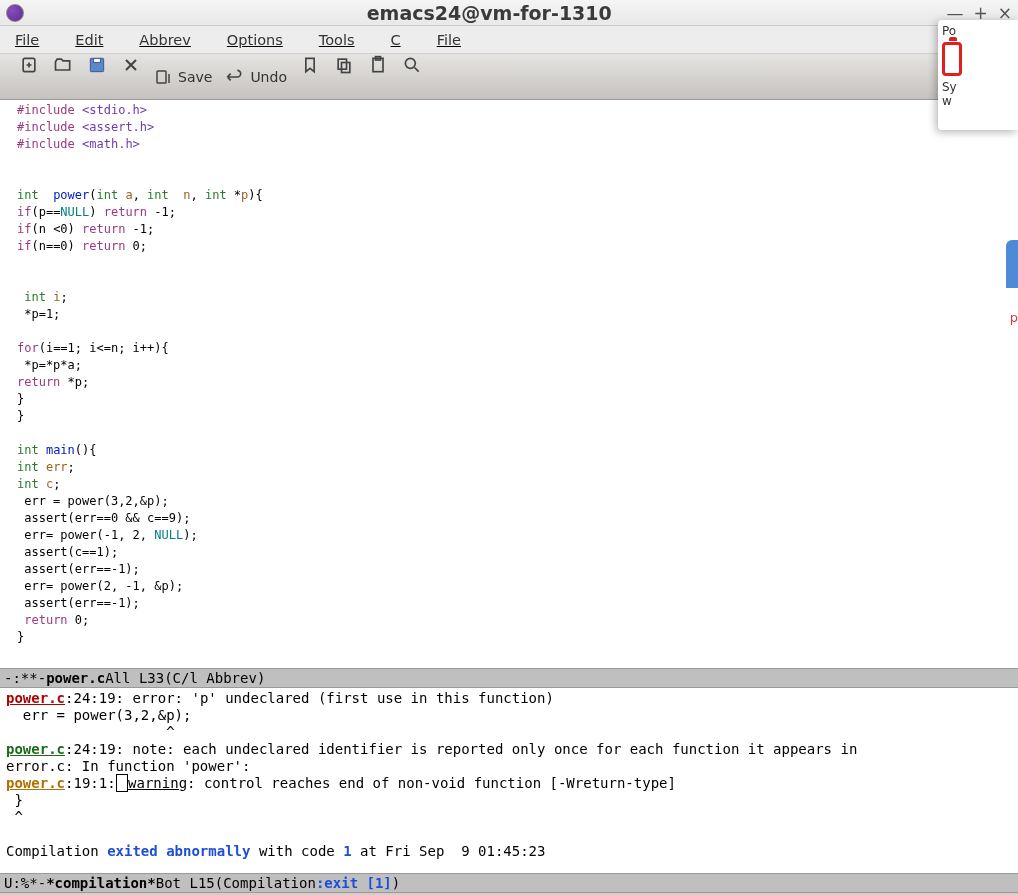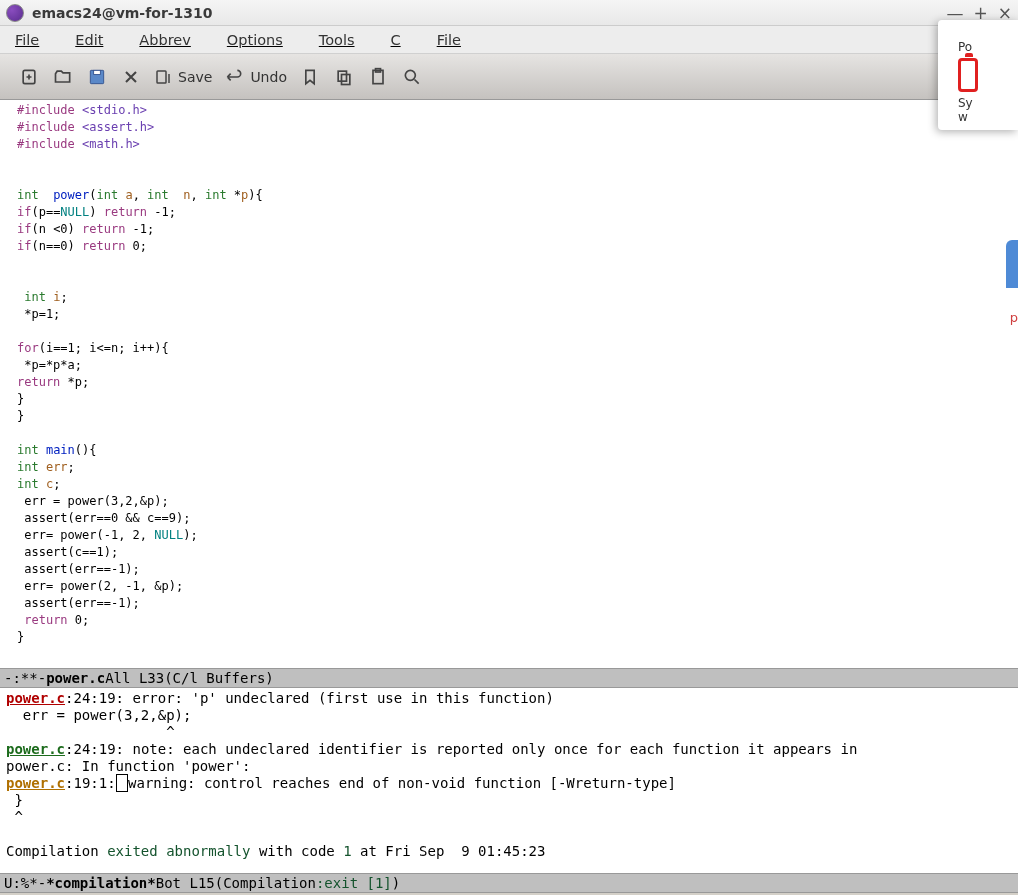--- a/index.html
+++ b/index.html
@@ -21,23 +21,24 @@
 }
 .app-icon {
   width: 18px; height: 18px;
   border-radius: 50%;
   background: radial-gradient(circle at 30% 30%, #8a4dbf, #5a2d8f);
   margin-right: 8px;
   border: 1px solid #888;
 }
 .title-text {
   flex: 1;
+  text-align: center;
   font-weight: bold;
   color: #3a3a3a;
-  font-size: 14px;
+  font-size: 19px;
 }
 .win-controls { display: flex; gap: 10px; color: #555; font-size: 17px; }
 .win-controls span { cursor: pointer; }
 
 .menubar {
   height: 28px;
   background: #ededed;
   display: flex;
   align-items: center;
   padding: 0 6px;
@@ -49,21 +50,20 @@
   padding: 4px 9px;
   font-size: 14.5px;
   color: #333;
   cursor: pointer;
 }
 
 .toolbar {
   height: 46px;
   background: linear-gradient(to bottom, #e6e4e2, #c5c2bf);
   display: flex;
-  align-items: center;
   padding: 0 18px;
   gap: 12px;
   border-bottom: 1px solid #999;
 }
 .tb-btn {
   width: 22px; height: 22px;
   display: flex; align-items: center; justify-content: center;
   color: #444;
   cursor: pointer;
 }
@@ -113,30 +113,30 @@
   line-height: 17px;
   padding: 2px 6px;
   white-space: pre;
   color: #000;
   height: 185px;
 }
 .err-file { color: #b00000; font-weight: bold; text-decoration: underline; }
 .err-loc { color: #000; }
 .note-file { color: #1c6b1c; font-weight: bold; text-decoration: underline; }
 .warn-file { color: #b07000; font-weight: bold; text-decoration: underline; }
-.red-bold { color: #14532d; font-weight: normal; }
+.red-bold { color: #1d4ed8; font-weight: bold; }
 .cursor-box { border: 1px solid #000; padding: 0 1px; }
 
 .notif {
   position: absolute;
   top: 20px; right: 0;
   width: 80px; height: 110px;
   background: #fff;
   box-shadow: -2px 2px 8px rgba(0,0,0,0.3);
-  padding: 20px;
+  padding: 4px;
   font-size: 12px;
   color: #333;
   border-top-left-radius: 4px;
   border-bottom-left-radius: 4px;
 }
 .batt {
   width: 20px; height: 34px;
   border: 3px solid #e02020;
   border-radius: 4px;
   position: relative;
@@ -282,29 +282,29 @@
 <span> err= power(2, -1, &amp;p);</span>
 <span> assert(err==-1);</span>
 <span> </span><span class="kw">return</span><span> 0;</span>
 <span>}</span>
 </div>
 
 <div class="modeline">
   <span>-:**-  </span>
     <span class="bold">power.c</span>
     <span>      All L33    </span>
-    <span>(C/l Buffers)</span>
+    <span>(C/l Abbrev)</span>
 </div>
 
 <div class="compilation"><span class="err-file">power.c</span><span>:</span><span class="err-loc">24</span><span>:</span><span class="err-loc">19</span><span>: error: 'p' undeclared (first use in this function)</span>
 <span>  err = power(3,2,&amp;p);</span>
 <span>                   ^</span>
 <span class="note-file">power.c</span><span>:</span><span class="err-loc">24</span><span>:</span><span class="err-loc">19</span><span>: note: each undeclared identifier is reported only once for each function it appears in</span>
-<span>power.c: In function 'power':</span>
-<span class="warn-file">power.c</span><span>:</span><span class="err-loc">19</span><span>:</span><span class="err-loc">1</span><span>:</span><span class="cursor-box"> </span><span style="">warning</span><span>: control reaches end of non-void function [-Wreturn-type]</span>
+<span>error.c: In function 'power':</span>
+<span class="warn-file">power.c</span><span>:</span><span class="err-loc">19</span><span>:</span><span class="err-loc">1</span><span>:</span><span class="cursor-box"> </span><span style="text-decoration:underline">warning</span><span>: control reaches end of non-void function [-Wreturn-type]</span>
 <span> }</span>
 <span> ^</span>
 <span></span>
 <span>Compilation </span><span class="red-bold">exited abnormally</span><span> with code </span><span class="red-bold">1</span><span> at Fri Sep  9 01:45:23</span>
 </div>
 
 <div class="modeline">
   <span>U:%*-  </span>
     <span class="bold">*compilation*</span>
     <span>   Bot L15    </span>

